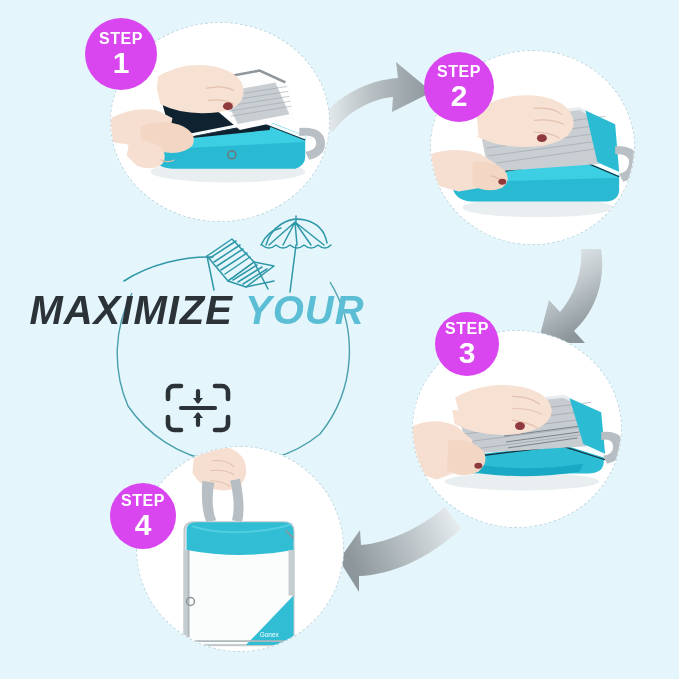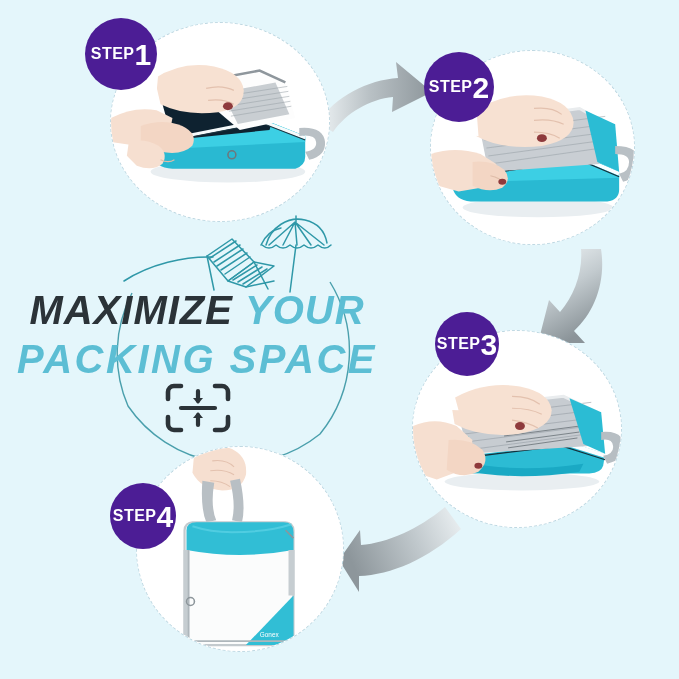--- a/index.html
+++ b/index.html
@@ -20,24 +20,24 @@
     background:#ffffff;
     border:1.4px dashed #bfd8e2;
     overflow:hidden;
     box-sizing:border-box;
   }
   .photo-inner{position:absolute;inset:0;}
 
   .badge{
     position:absolute;
     border-radius:50%;
-    background:#4c1d95;
+    background:#d946ef;
     color:#fff;
     display:flex;
-    flex-direction:row;
+    flex-direction:column;
     align-items:center;
     justify-content:center;
     line-height:1;
     z-index:9;
     box-shadow:0 0 0 0 rgba(0,0,0,0);
   }
   .badge .b-word{
     font-size:16px;font-weight:700;letter-spacing:.5px;
     font-family:"Liberation Sans", sans-serif;
   }
@@ -320,16 +320,15 @@
     <div class="badge" style="left:110px;top:483px;width:66px;height:66px;">
       <span class="b-word">STEP</span>
       <span class="b-num">4</span>
     </div>
   </div>
 
   <div id="headline">
     <div class="line l1">
       <span class="dark">MAXIMIZE</span><span class="dark">&nbsp;</span><span class="teal">YOUR</span>
     </div>
-    <div class="line l2 teal">PACKING SPACE</div>
   </div>
 
 </div>
 
 </body></html>

